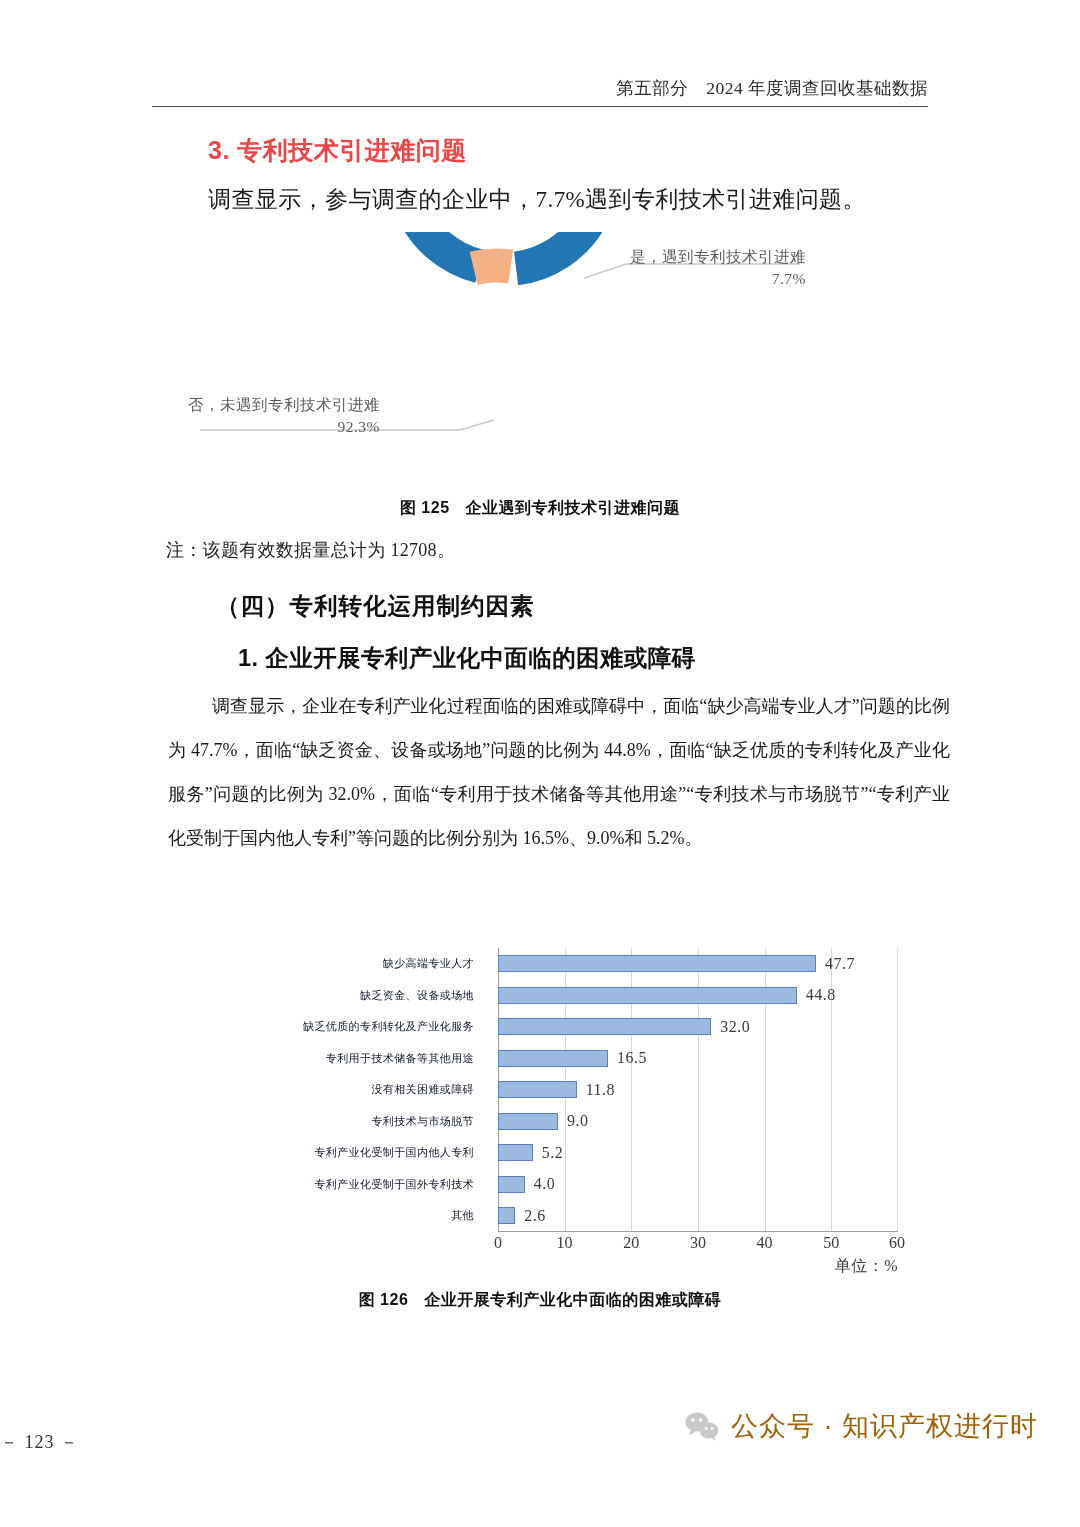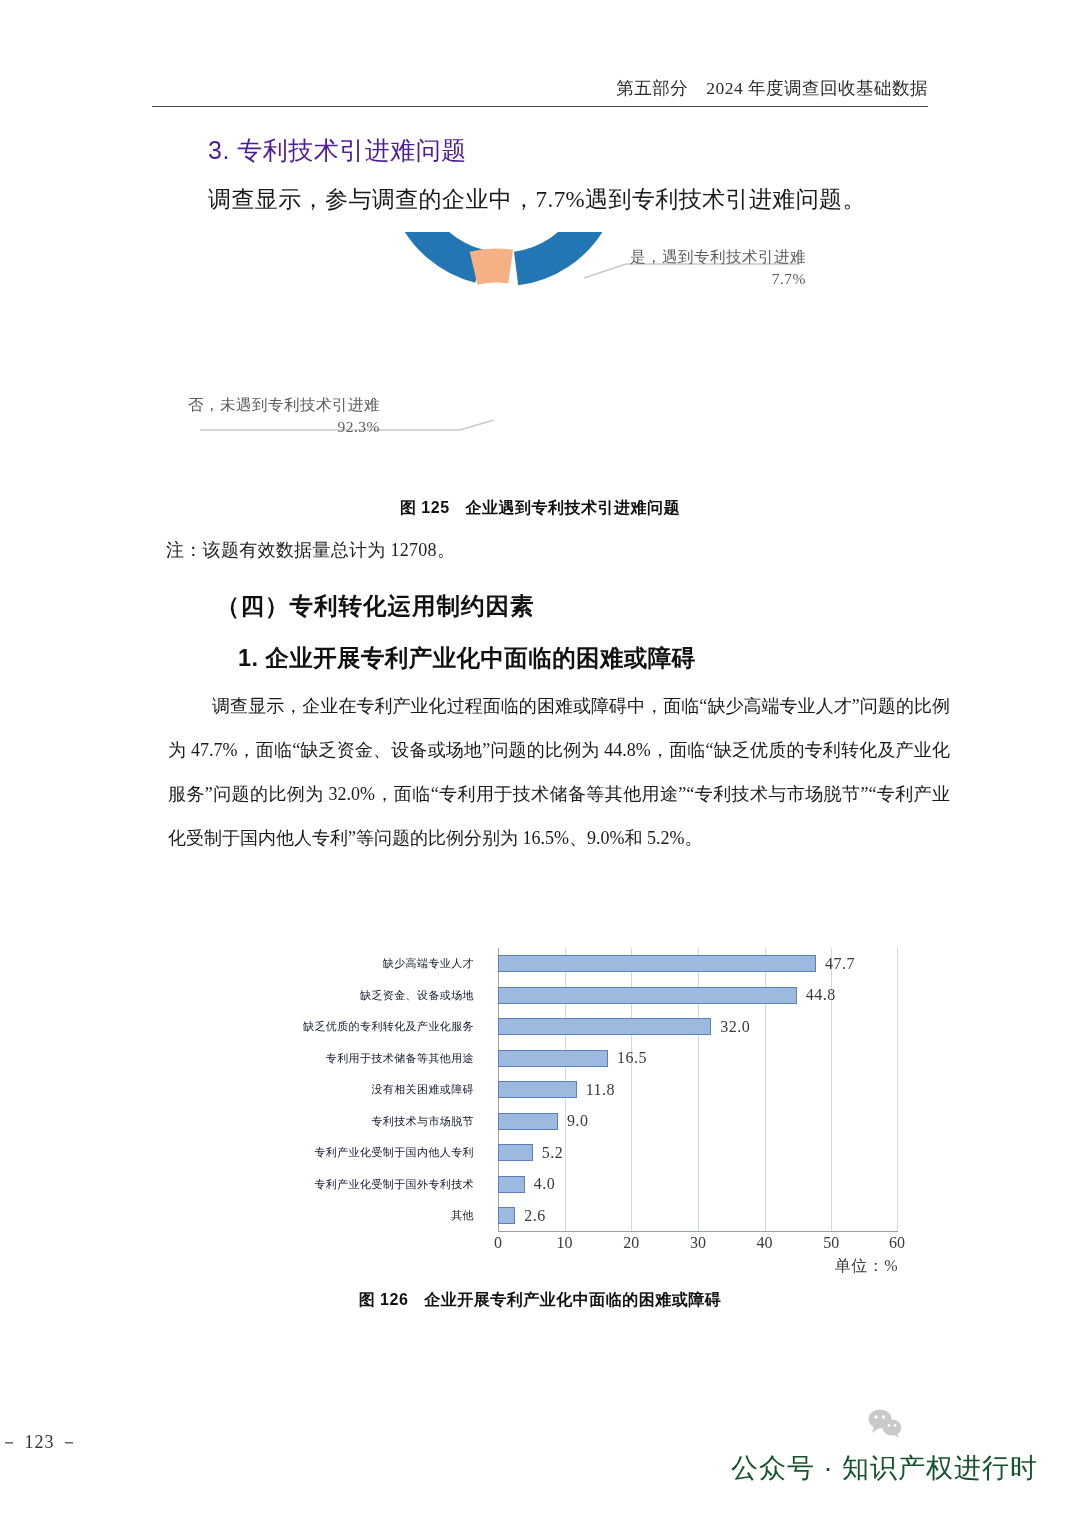--- a/index.html
+++ b/index.html
@@ -42,24 +42,24 @@
     height: 1px;
     background: #4a4a4a;
   }
 
   
   .h3 {
     position: absolute;
     left: 208px;
     top: 134px;
     font-family: "Liberation Sans", "DejaVu Sans", sans-serif;
-    font-weight: normal;
+    font-weight: bold;
     font-size: 25px;
     letter-spacing: 0.5px;
-    color: #4c1d95;
+    color: #ef4444;
   }
   .para-1 {
     position: absolute;
     left: 208px;
     top: 182px;
     width: 740px;
     font-size: 23px;
     line-height: 36px;
     letter-spacing: 0.4px;
     color: #1a1a1a;
@@ -246,26 +246,25 @@
     color: #333;
     letter-spacing: 1px;
   }
   .watermark {
     position: absolute;
     right: 42px;
     top: 1408px;
     display: flex;
     align-items: center;
     gap: 12px;
-    color: #14532d;
+    color: #a16207;
     font-family: "Liberation Sans", "DejaVu Sans", sans-serif;
     font-size: 27px;
     letter-spacing: 1px;
     white-space: nowrap;
-    flex-direction: column;
   }
   .watermark svg { display: block; }
 </style>
 </head>
 <body>
 
 <div class="page">
 
   <div class="header">
     <span>第五部分</span><span class="sep"></span><span>2024 年度调查回收基础数据</span>

